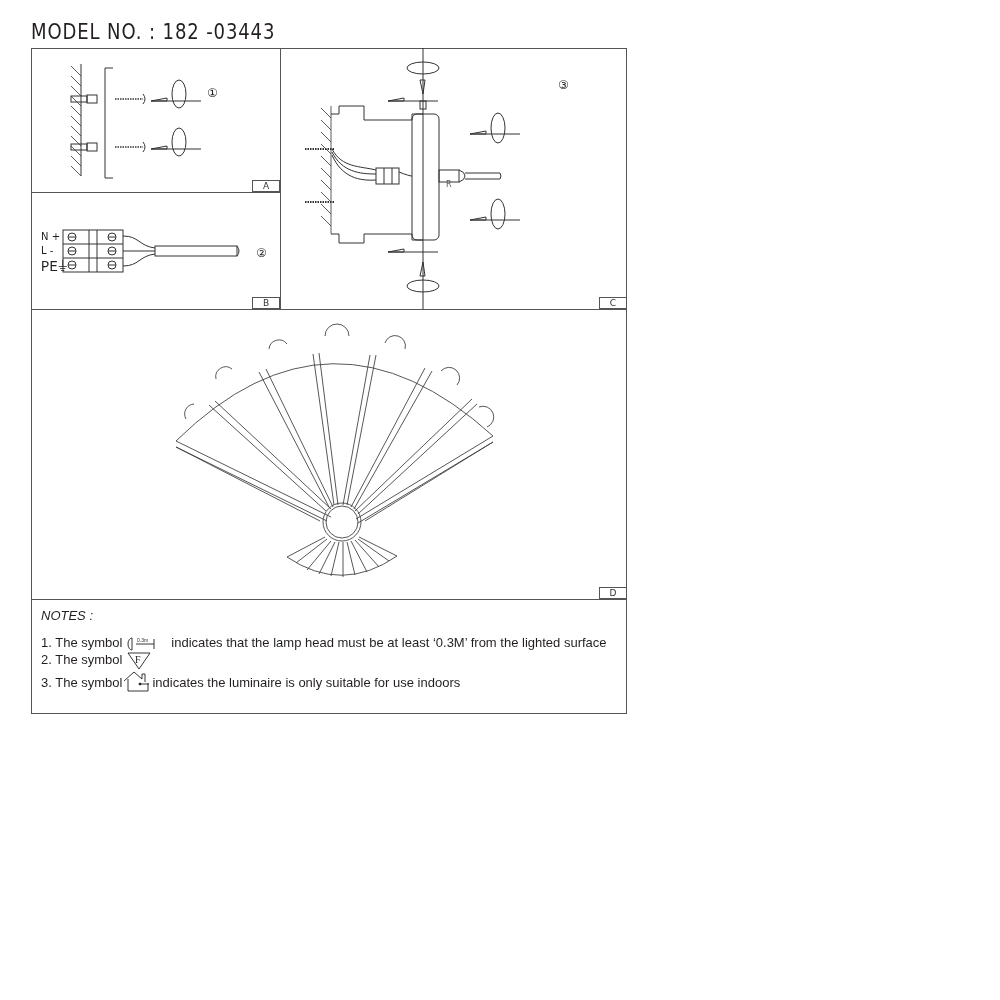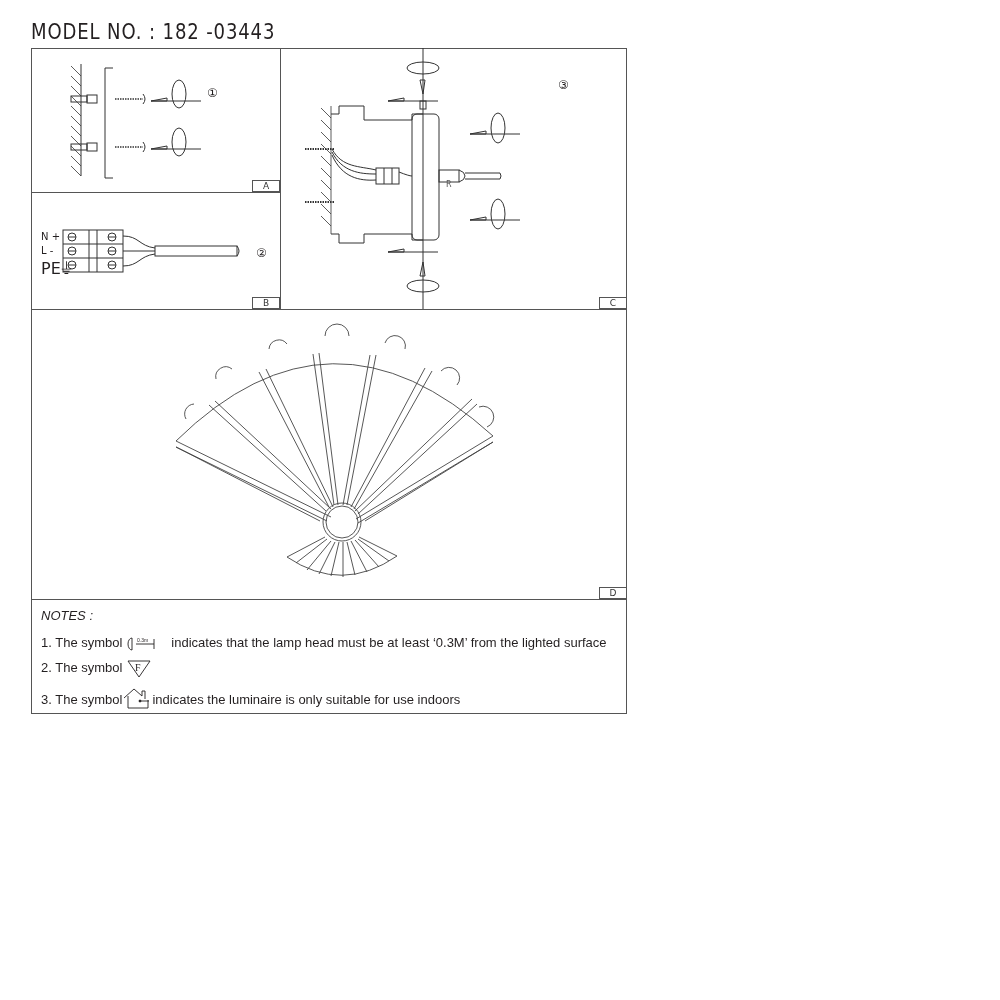--- a/index.html
+++ b/index.html
@@ -101,21 +101,21 @@
     </g>
     <path d="M92 44 C108 44 108 54 124 56"></path>
       <path d="M92 59 H124"></path>
       <path d="M92 74 C108 74 108 64 124 62"></path>
     <rect x="124" y="54" width="82" height="10"></rect>
     <path d="M206 54 q4 5 0 10"></path>
   </g>
 </svg>
 <div style="position:absolute; left:41px; top:231px; font-size:10px;">N +</div>
 <div style="position:absolute; left:41px; top:245px; font-size:10px;">L -</div>
-<div style="position:absolute; left:41px; top:259px; font-size:16px;">PE⏚</div>
+<div style="position:absolute; left:41px; top:259px; font-size:14px;font-family:Liberation Mono, monospace;">PE⏚</div>
 <div style="position:absolute; left:256px; top:246px; font-size:12px;">②</div>
 
 <svg width="347" height="261" style="left:280px; top:48px;" viewBox="0 0 347 261">
   <g stroke="#333" fill="none" stroke-width="1">
     <line x1="143" y1="0" x2="143" y2="261"></line>
     <g stroke-width="0.8">
       <line x1="51" y1="58" x2="51" y2="186"></line>
       <line x1="41" y1="60" x2="51" y2="70"></line>
         <line x1="41" y1="72" x2="51" y2="82"></line>
       <line x1="41" y1="84" x2="51" y2="94"></line>
@@ -230,28 +230,28 @@
           <path d="M6 2 a4 6 0 0 0 0 12"></path>
           <line x1="6" y1="2" x2="6" y2="14"></line>
           <line x1="10" y1="8" x2="28" y2="8"></line>
           <line x1="28" y1="3" x2="28" y2="13"></line>
         </g>
       <text x="11" y="6" font-size="5" fill="#231f20" font-family="Liberation Sans, sans-serif">0.3m</text>
     </svg>
     <span style="display:inline-block; width:6px;"></span>
     <span>indicates that the lamp head must be at least ‘0.3M’ from the lighted surface</span>
   </div>
-  <div class="note" style="top:52px;text-align:center;">
+  <div class="note" style="top:44px;text-align:center;">
     <span>2. The symbol</span>
     <svg class="sym" width="26" height="18" viewBox="0 0 26 18" style="position:relative; display:inline-block; vertical-align:middle;">
       <path d="M2 1 H24 L13 17 Z" stroke="#231f20" fill="none" stroke-width="0.9"></path>
       <text x="9" y="11" font-size="10" fill="#231f20" font-family="Liberation Serif, serif">F</text>
     </svg>
   </div>
-  <div class="note" style="top:84px;text-align:center;">
+  <div class="note" style="top:67px;text-align:center;">
     <span>3. The symbol</span><svg class="sym" width="30" height="22" viewBox="0 0 30 22" style="position:relative; display:inline-block; vertical-align:middle; margin-top:-6px;">
       <g stroke="#231f20" fill="none" stroke-width="0.9">
           <path d="M2 11 L12 2 L20 9 V4 H23 V12"></path>
           <path d="M6 9 V21 H26 V13"></path>
           <line x1="17" y1="14" x2="27" y2="14"></line>
           <circle cx="18" cy="14" r="1" fill="#231f20"></circle>
         </g>
     </svg><span>indicates the luminaire is only suitable for use indoors</span>
   </div>
 </div>

